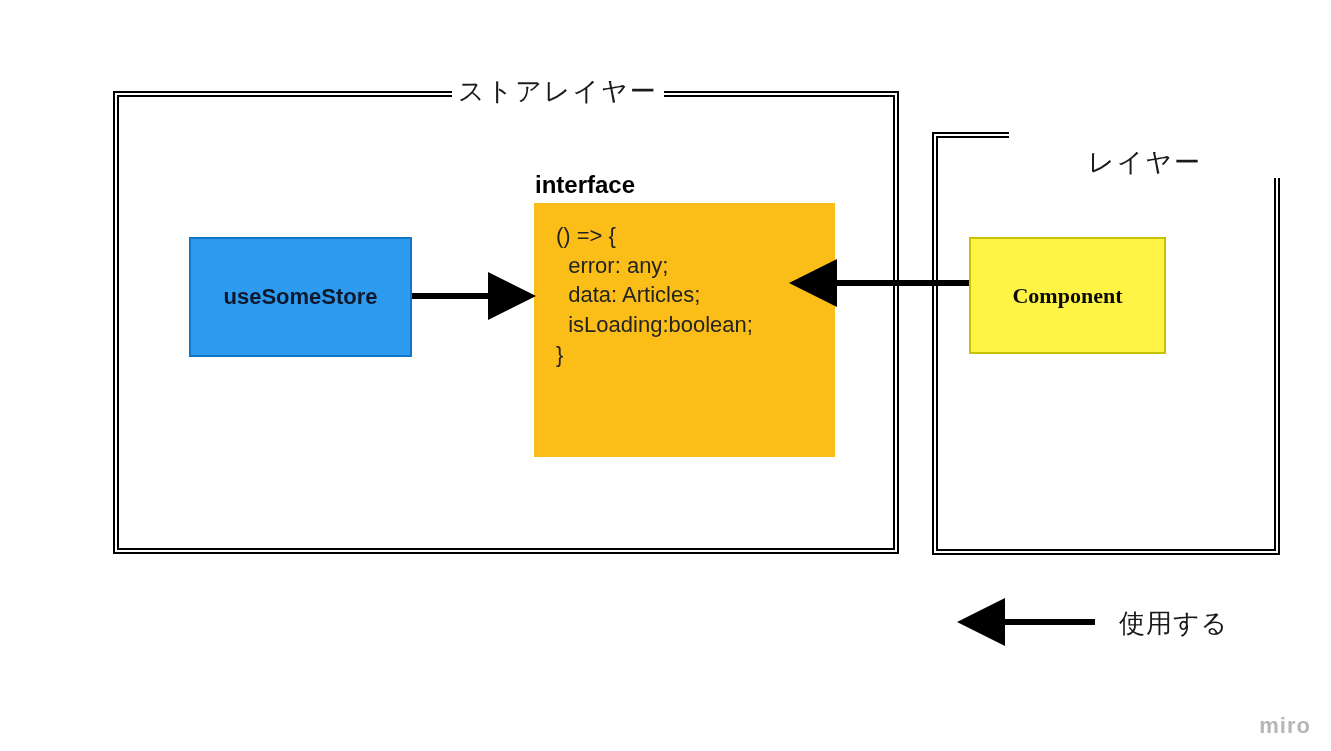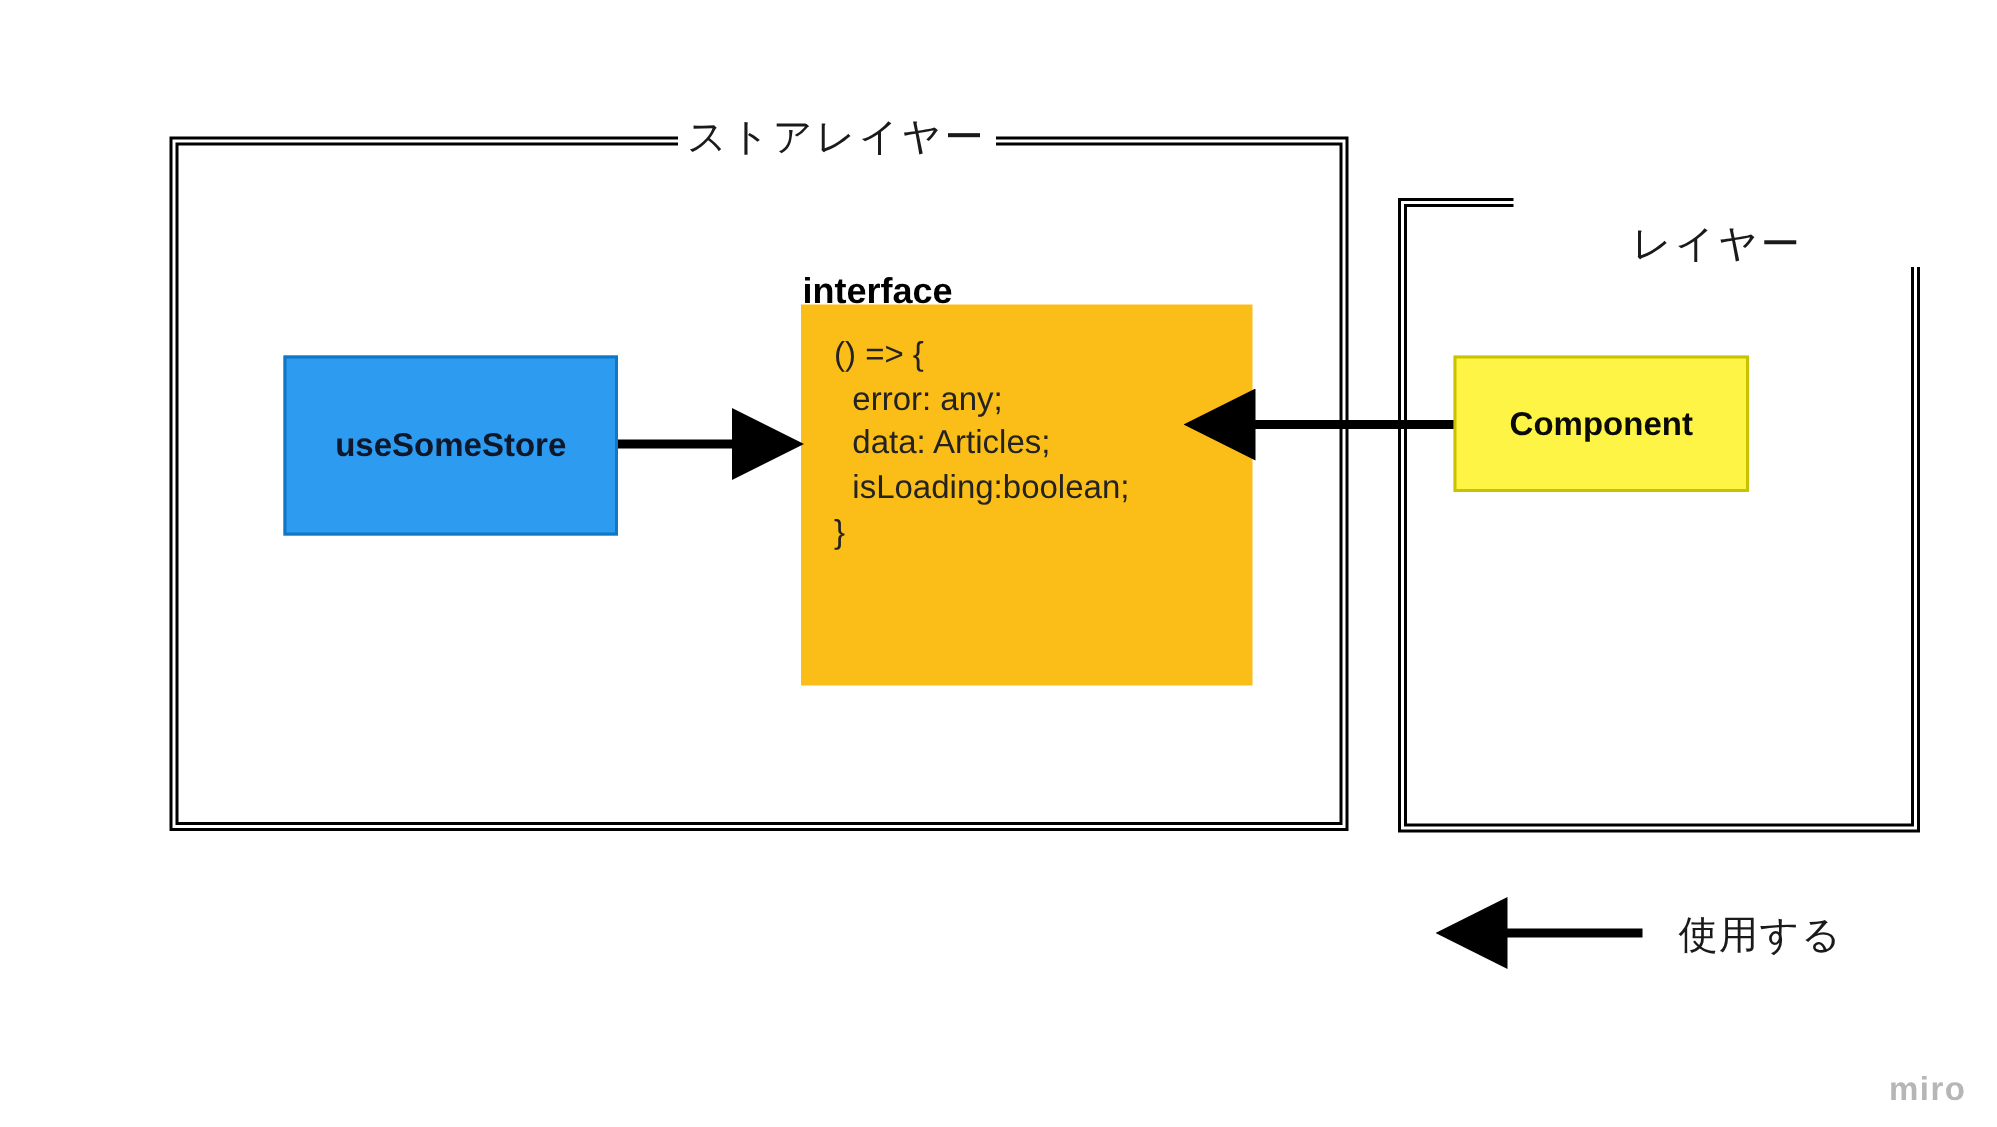--- a/index.html
+++ b/index.html
@@ -100,29 +100,29 @@
 <div class="double-box" style="left:932px; top:132px; width:348px; height:423px;"></div>
 <div class="layer-title" style="left:1009px; top:116px; width:260px;">
   <br>
   <span>レイヤー</span>
 </div>
 
 <div class="node node-blue" style="left:189px; top:237px; width:223px; height:120px;">
   <span>useSomeStore</span>
 </div>
 
-<div class="iface-title" style="left:535px; top:181px;text-decoration:underline;">interface</div>
+<div class="iface-title" style="left:535px; top:171px;">interface</div>
 
 <div class="node-orange" style="position:absolute; left:534px; top:203px; width:257px; height:218px;">() =&gt; {
   error: any;
   data: Articles;
   isLoading:boolean;
 }</div>
 
-<div class="node node-yellow" style="left:969px; top:237px; width:197px; height:91px;">
+<div class="node node-yellow" style="left:969px; top:237px; width:197px; height:117px;font-family:Liberation Serif, serif;">
   <span>Component</span>
 </div>
 
 <svg style="position:absolute; left:0; top:0; width:1331px; height:751px; pointer-events:none;">
   <defs>
     <marker id="ah" viewBox="0 0 12 12" refX="10" refY="6" markerWidth="8" markerHeight="8" orient="auto-start-reverse">
       <path d="M0,0 L12,6 L0,12 z" fill="#000"></path>
     </marker>
   </defs>
 

